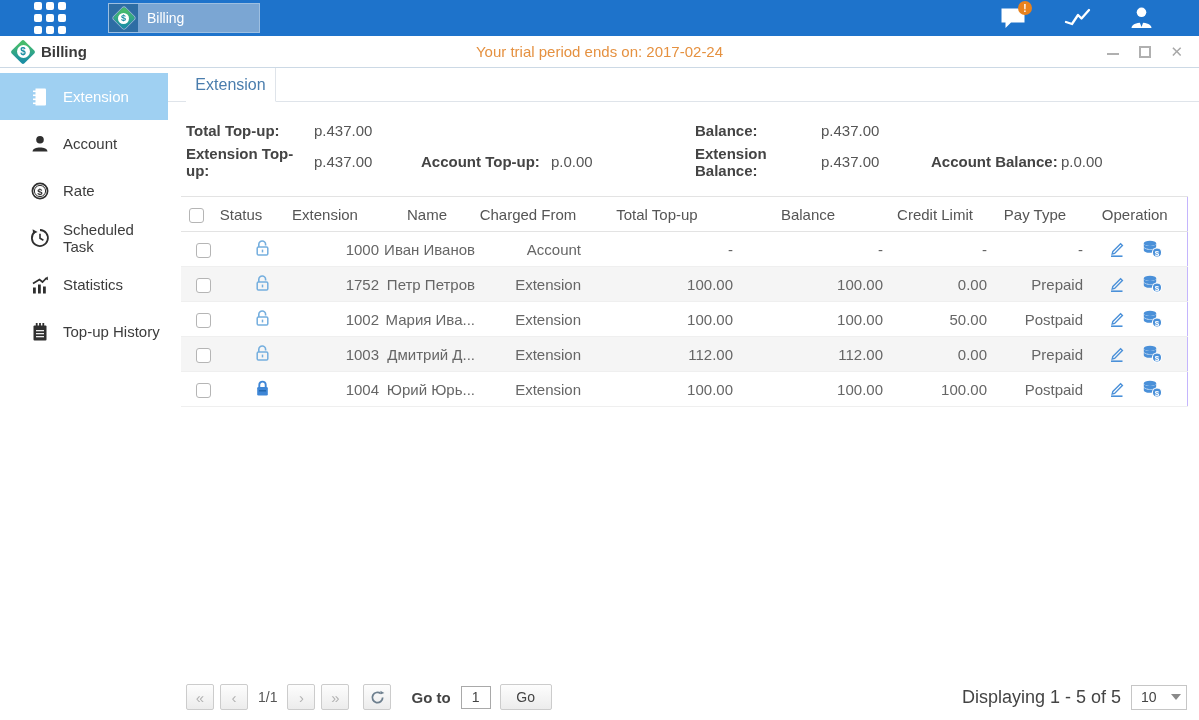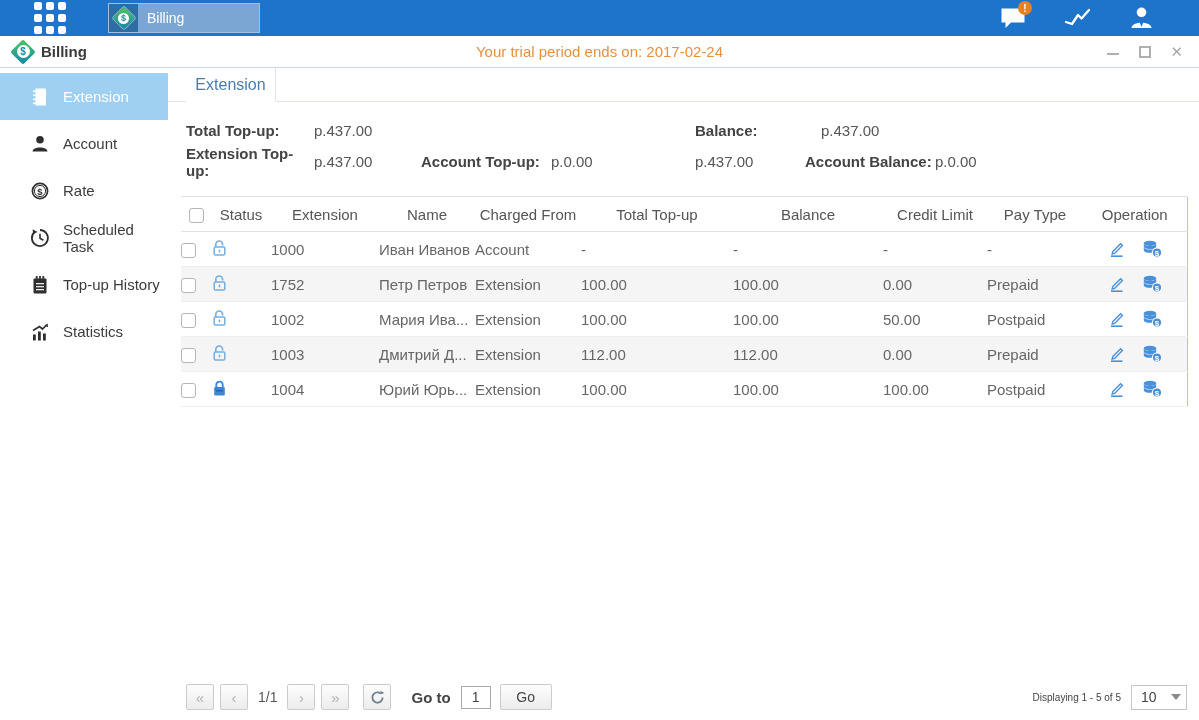--- a/index.html
+++ b/index.html
@@ -51,35 +51,35 @@
   .val { color:#555; flex:none; }
   .w128 { width:128px; } .w107 { width:107px; } .w130 { width:130px; }
   .w126 { width:126px; } .w110 { width:110px; }
   
   .btn-row { margin:13px 0 0 18px; display:flex; gap:9px; flex:none; }
   .btn { background:#3d8edd; color:#fff; border:none; font-size:14px; height:29px; padding:0 15px; border-radius:3px; cursor:pointer; font-family:"Liberation Sans",sans-serif; }
   
   .table-wrap { margin:19px 12px 0 13px; flex:none; }
   table.ext-table { border-collapse:collapse; width:1006px; table-layout:fixed; font-size:15px; color:#666; border-right:1px solid #c4b5fd; }
   .ext-table thead th { border-top:1px solid #e3e3e3; border-bottom:1px solid #e3e3e3; height:35px; font-weight:normal; color:#555; text-align:center; }
-  .ext-table td { height:35px; text-align:left; white-space:nowrap; overflow:hidden; }
+  .ext-table td { height:35px; text-align:right; white-space:nowrap; overflow:hidden; }
   .ext-table tbody tr { border-bottom:1px solid #efefef; }
   .ext-table tbody tr.alt { background:#f5f5f5; }
   .cbx { display:inline-block; width:15px; height:15px; border:1px solid #b5b5b5; border-radius:3px; background:#fff; vertical-align:middle; cursor:pointer; }
   .op-icons { display:flex; justify-content:center; gap:16px; align-items:center; }
   .op-icons span { cursor:pointer; display:inline-flex; }
   .lock { display:inline-flex; }
   
   .pagination { margin-top:auto; display:flex; align-items:center; padding:0 12px 9px 18px; flex:none; }
   .pg-btn { width:28px; height:26px; border:1px solid #ccc; background:linear-gradient(#fdfdfd,#ececec); border-radius:2px; display:flex; align-items:center; justify-content:center; color:#b3b3b3; font-size:15px; margin-right:6px; cursor:pointer; }
   .pg-ind { color:#555; font-size:14px; margin:0 10px 0 4px; }
   .goto-label { font-size:15px; color:#444; margin:0 10px 0 14px;font-weight:bold; }
   .goto-input { width:30px; height:23px; border:1px solid #a9a9a9; text-align:center; font-size:14px; color:#444; font-family:"Liberation Sans",sans-serif; }
   .go-btn { width:52px; height:26px; border:1px solid #ccc; background:linear-gradient(#fdfdfd,#ececec); border-radius:2px; display:flex; align-items:center; justify-content:center; color:#444; font-size:14px; margin-left:9px; cursor:pointer; }
-  .displaying { margin-left:auto; font-size:10px; color:#444; margin-right:10px; }
+  .displaying { margin-left:auto; font-size:18px; color:#444; margin-right:10px; }
   .page-size { width:56px; height:25px; border:1px solid #c6c6c6; background:#fff; display:flex; align-items:center; cursor:pointer; }
   .page-size .ps-val { font-size:14px; color:#444; padding-left:9px; flex:1; }
   .ps-arrow { width:20px; display:flex; align-items:center; justify-content:center; }
   .ps-arrow::after { content:""; border-left:5px solid transparent; border-right:5px solid transparent; border-top:6px solid #8a8a8a; }
   svg { display:block; }
 </style>
 </head>
 <body>
 
 <div class="topbar">
@@ -181,42 +181,42 @@
             <path d="M4.6 4 A8 8 0 1 0 10 2" fill="none" stroke="currentColor" stroke-width="1.8"></path>
             <path d="M2.6 1.2 L3.2 6 L7.6 4 Z" fill="currentColor"></path>
             <path d="M10 5.8 V10.3 L13.4 12.3" fill="none" stroke="currentColor" stroke-width="1.6"></path>
           </svg>
         </span>
         <span>Scheduled Task</span>
       </div>
       <div class="side-item">
         <span class="sicon">
           <svg width="20" height="20" viewBox="0 0 20 20">
+            <rect x="3" y="12.5" width="2.8" height="6" fill="currentColor"></rect>
+            <rect x="8" y="9.5" width="2.8" height="9" fill="currentColor"></rect>
+            <rect x="13" y="11.5" width="2.8" height="7" fill="currentColor"></rect>
+            <path d="M3 8.5 L9.5 4.5 L12.5 7 L16.5 3" fill="none" stroke="currentColor" stroke-width="1.7"></path>
+            <path d="M17.8 1.5 L17.9 5.3 L14.6 3.4 Z" fill="currentColor"></path>
+          </svg>
+        </span>
+        <span>Statistics</span>
+      </div>
+      <div class="side-item">
+        <span class="sicon">
+          <svg width="20" height="20" viewBox="0 0 20 20">
             <rect x="3.5" y="3.5" width="13" height="15" rx="1" fill="currentColor"></rect>
             <rect x="5.8" y="1" width="1.8" height="4" fill="currentColor"></rect>
             <rect x="9.1" y="1" width="1.8" height="4" fill="currentColor"></rect>
             <rect x="12.4" y="1" width="1.8" height="4" fill="currentColor"></rect>
             <rect x="6" y="8" width="8" height="1.3" fill="#fff" opacity=".9"></rect>
             <rect x="6" y="11" width="8" height="1.3" fill="#fff" opacity=".9"></rect>
             <rect x="6" y="14" width="8" height="1.3" fill="#fff" opacity=".9"></rect>
           </svg>
         </span>
         <span>Top-up History</span>
-      </div>
-      <div class="side-item">
-        <span class="sicon">
-          <svg width="20" height="20" viewBox="0 0 20 20">
-            <rect x="3" y="12.5" width="2.8" height="6" fill="currentColor"></rect>
-            <rect x="8" y="9.5" width="2.8" height="9" fill="currentColor"></rect>
-            <rect x="13" y="11.5" width="2.8" height="7" fill="currentColor"></rect>
-            <path d="M3 8.5 L9.5 4.5 L12.5 7 L16.5 3" fill="none" stroke="currentColor" stroke-width="1.7"></path>
-            <path d="M17.8 1.5 L17.9 5.3 L14.6 3.4 Z" fill="currentColor"></path>
-          </svg>
-        </span>
-        <span>Statistics</span>
       </div>
     </div>
 
   <div class="content">
     <div class="tabstrip">
       <div class="tab">Extension</div>
     </div>
 
     <div class="summary">
       <div class="sum-col">
@@ -230,20 +230,21 @@
           <span class="lbl w130">Account Top-up:</span>
           <span class="val">p.0.00</span>
         </div>
       </div>
       <div class="sum-col">
         <div class="sum-row">
           <span class="lbl w126">Balance:</span>
           <span class="val">p.437.00</span>
         </div>
         <div class="sum-row">
+          <span class="lbl w126">Extension Balance:</span>
           <span class="val w110">p.437.00</span>
           <span class="lbl w130">Account Balance:</span>
           <span class="val">p.0.00</span>
         </div>
       </div>
     </div>
 
 
     <div class="table-wrap">
       <table class="ext-table">

